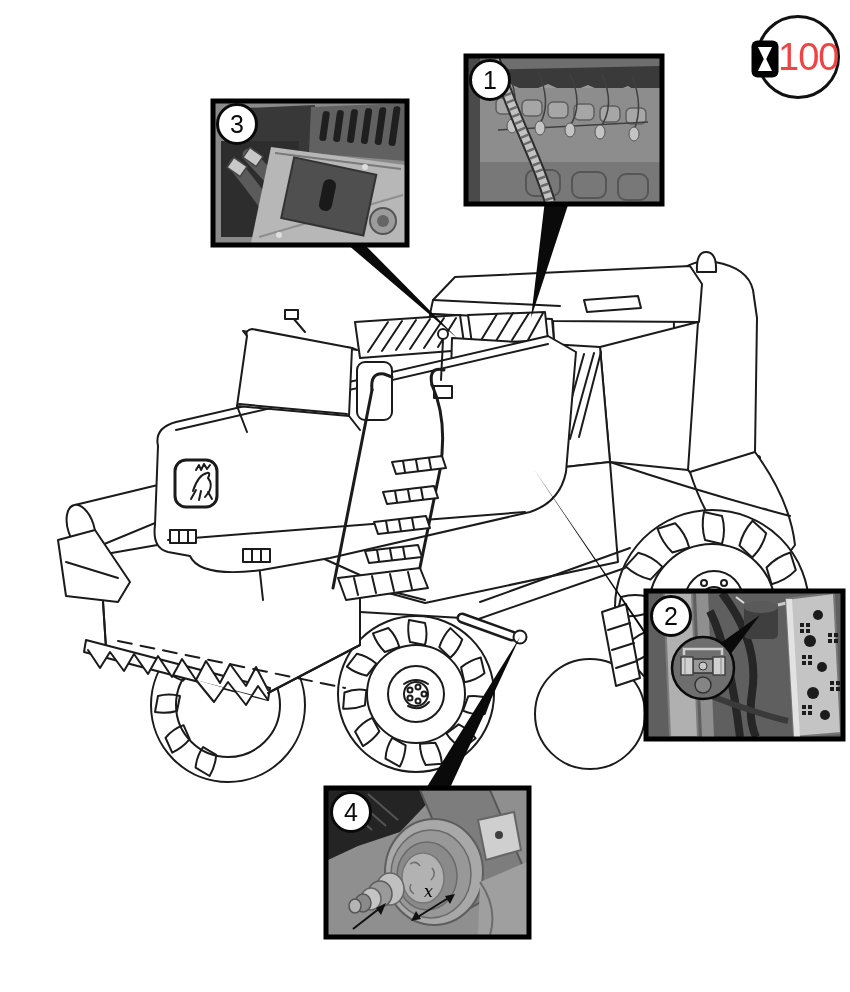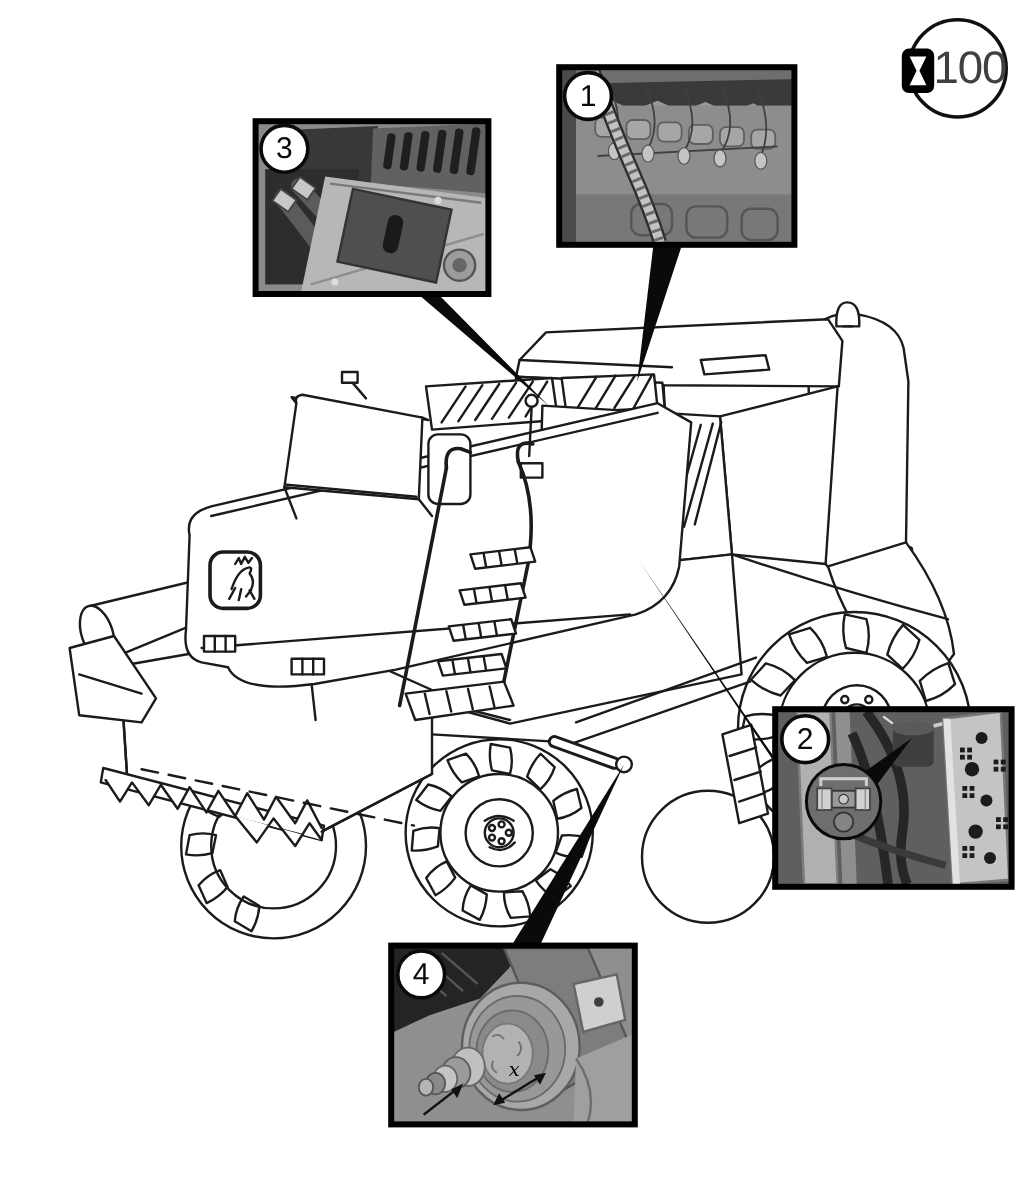--- a/index.html
+++ b/index.html
@@ -7,21 +7,21 @@
         font-family:"Liberation Sans",sans-serif;}
   .art{position:absolute;left:0;top:0;}
   .badge{position:absolute;width:42px;height:42px;border:3px solid #0a0a0a;border-radius:50%;
          background:#fff;box-sizing:border-box;display:flex;align-items:center;justify-content:center;
          font-size:25px;font-weight:500;color:#0a0a0a;z-index:30;}
   .interval{position:absolute;left:752px;top:13px;width:92px;height:92px;z-index:40;}
   .interval .circle{position:absolute;left:4px;top:2px;width:84px;height:84px;border:3px solid #111;
          border-radius:50%;box-sizing:border-box;background:#fff;}
   .interval .glass{position:absolute;left:-2px;top:26px;width:30px;height:40px;}
   .interval .num{position:absolute;left:26px;top:22px;width:62px;height:44px;display:flex;
-         align-items:center;justify-content:flex-start;font-size:38px;letter-spacing:-1px;color:#404040;}
+         align-items:center;justify-content:flex-start;font-size:38px;letter-spacing:-1px;color:#ef4444;}
   .dim-x{position:absolute;left:424px;top:882px;font-family:"DejaVu Serif",serif;font-style:italic;
          font-size:16px;color:#000;z-index:35;}
 </style>
 </head>
 <body>
 
 <div class="page">
 
 <svg class="art" width="850" height="992" viewBox="0 0 850 992">
   <defs>

